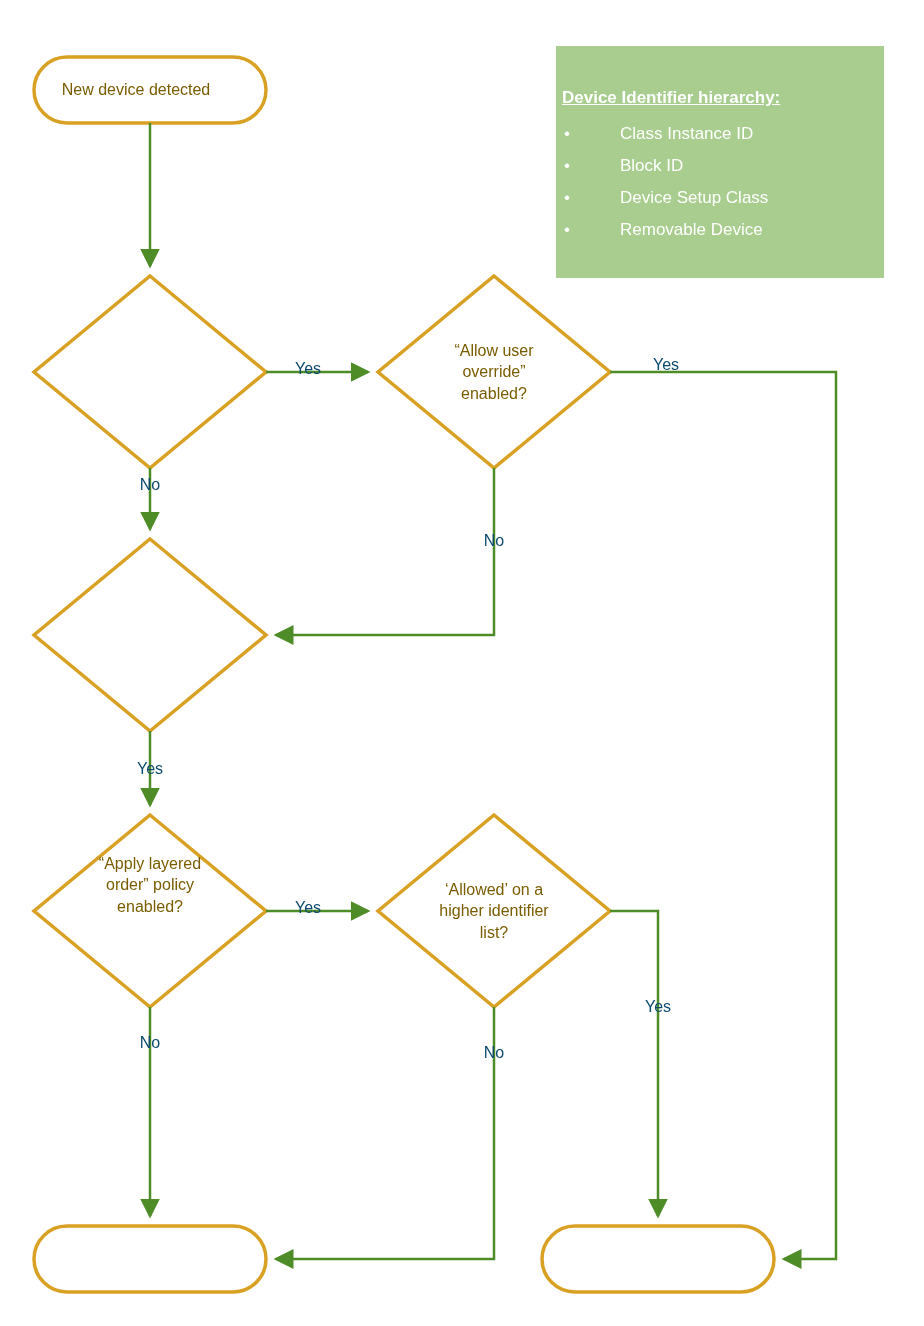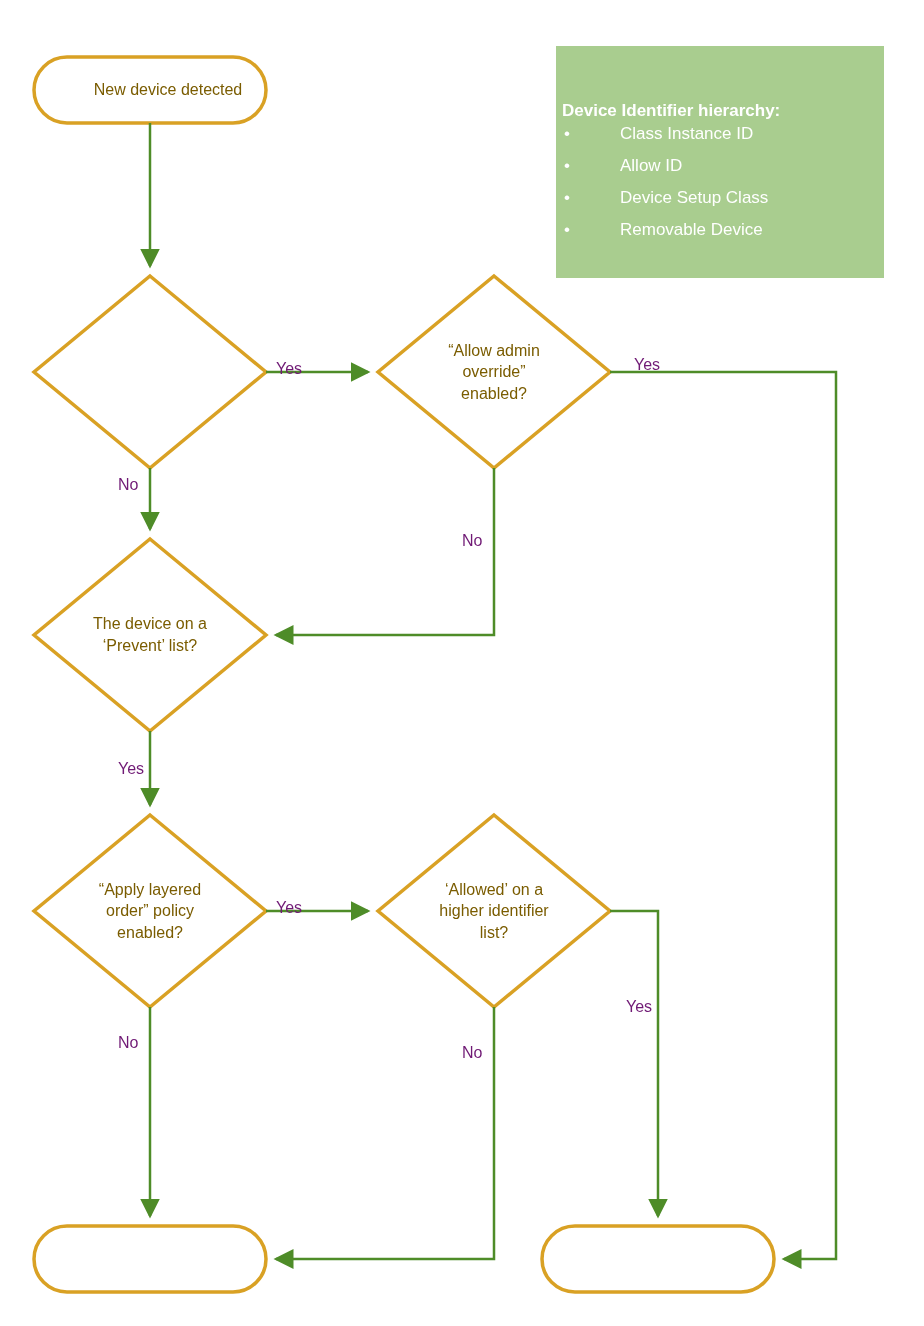--- a/index.html
+++ b/index.html
@@ -31,41 +31,42 @@
     justify-content: center;
     text-align: center;
     color: #7a5c00;
     font-size: 16px;
     line-height: 1.35;
     pointer-events: none;
     white-space: pre-line;
   }
   .edge-label {
     position: absolute;
-    color: #701a75;
+    color: #0c4a6e;
     font-size: 16px;
-    text-align: left;
+    text-align: center;
     pointer-events: none;
   }
   .legend-box {
     position: absolute;
     left: 556px;
     top: 46px;
     width: 328px;
     height: 232px;
     background: #a9cd8f;
   }
   .legend-title {
     position: absolute;
     left: 562px;
-    top: 101px;
+    top: 88px;
     width: 316px;
     color: #ffffff;
     font-size: 17px;
     font-weight: bold;
+    text-decoration: underline;
   }
   .legend-list {
     position: absolute;
     left: 562px;
     top: 118px;
     width: 316px;
     margin: 0;
     padding: 0;
     list-style: none;
   }
@@ -126,31 +127,29 @@
 
     <path d="M266,911 L368,911" fill="none" stroke="#4E8C28" stroke-width="2.5" marker-end="url(#arrow)"></path>
 
     <path d="M150,1007 L150,1216" fill="none" stroke="#4E8C28" stroke-width="2.5" marker-end="url(#arrow)"></path>
 
     <path d="M610,911 L658,911 L658,1216" fill="none" stroke="#4E8C28" stroke-width="2.5" marker-end="url(#arrow)"></path>
 
     <path d="M494,1007 L494,1259 L276,1259" fill="none" stroke="#4E8C28" stroke-width="2.5" marker-end="url(#arrow)"></path>
   </svg>
 
-  <div class="node-label" style="left:52px; top:57px; width:232px; height:66px;">New device detected</div>
+  <div class="node-label" style="left:20px; top:57px; width:232px; height:66px;">New device detected</div>
 
 
-  <div class="node-label" style="left:396px; top:318px; width:196px; height:108px;">“Allow admin
+  <div class="node-label" style="left:396px; top:318px; width:196px; height:108px;">“Allow user
 override”
 enabled?</div>
 
-  <div class="node-label" style="left:44px; top:593px; width:212px; height:84px;">The device on a
-‘Prevent’ list?</div>
 
-  <div class="node-label" style="left:48px; top:857px; width:204px; height:108px;text-align:center;">“Apply layered
+  <div class="node-label" style="left:48px; top:831px; width:204px; height:108px;text-align:center;">“Apply layered
 order” policy
 enabled?</div>
 
   <div class="node-label" style="left:392px; top:857px; width:204px; height:108px;">‘Allowed’ on a
 higher identifier
 list?</div>
 
 
 
   <div class="edge-label" style="left:276px; top:360px; width:64px;">Yes</div>
@@ -173,21 +172,21 @@
 
   <div class="legend-box"></div>
   <div class="legend-title">Device Identifier hierarchy:</div>
   <ul class="legend-list">
     <li>
       <span class="bullet">•</span>
       <span>Class Instance ID</span>
     </li>
     <li>
       <span class="bullet">•</span>
-      <span>Allow ID</span>
+      <span>Block ID</span>
     </li>
     <li>
       <span class="bullet">•</span>
       <span>Device Setup Class</span>
     </li>
     <li>
       <span class="bullet">•</span>
       <span>Removable Device</span>
     </li>
   </ul>

